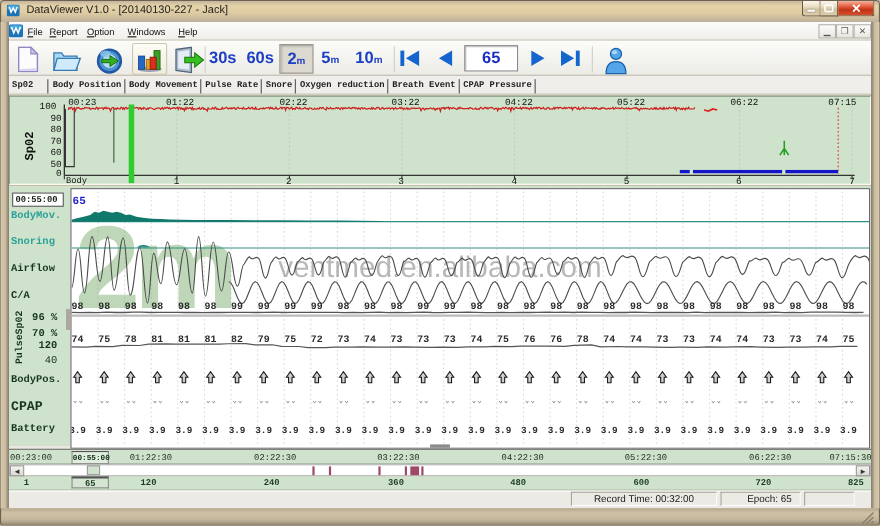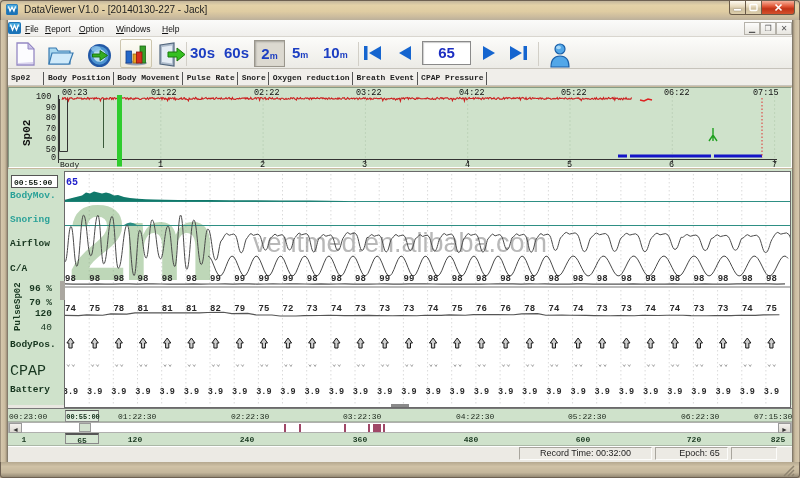--- a/index.html
+++ b/index.html
@@ -214,21 +214,21 @@
 <div class="abs" id="mainarea"></div>
 <div class="abs" style="left:8px;top:405px;width:784px;height:3px;background:#e9e7e1"></div>
 <div class="abs" id="mainchart"></div>
 <div class="abs" style="left:11px;top:175px;width:47px;height:13px;background:#fff;border:1px solid #555;"></div>
 <div class="abs mono" style="left:14px;top:178px;font-size:8px;font-weight:bold;color:#101c12">00:55:00</div>
 <div class="abs mono" style="left:10px;top:190px;font-size:9.5px;font-weight:bold;color:#2aa198">BodyMov.</div>
 <div class="abs mono" style="left:10px;top:214px;font-size:9.5px;font-weight:bold;color:#2aa198">Snoring</div>
 <div class="abs mono" style="left:10px;top:238px;font-size:9.5px;font-weight:bold;color:#17361f">Airflow</div>
 <div class="abs mono" style="left:10px;top:263px;font-size:9.5px;font-weight:bold;color:#17361f">C/A</div>
 <div class="abs mono" style="left:10px;top:339px;font-size:9.5px;font-weight:bold;color:#17361f">BodyPos.</div>
-<div class="abs mono" style="left:10px;top:363px;font-size:15px;font-weight:normal;color:#17361f">CPAP</div>
+<div class="abs mono" style="left:10px;top:363px;font-size:12px;font-weight:bold;color:#17361f">CPAP</div>
 <div class="abs mono" style="left:10px;top:384px;font-size:9.5px;font-weight:bold;color:#17361f">Battery</div>
 <div class="abs mono" style="left:15px;top:283px;width:37px;text-align:right;font-size:9.5px;font-weight:bold;color:#17361f">96 %</div>
 <div class="abs mono" style="left:15px;top:297px;width:37px;text-align:right;font-size:9.5px;font-weight:bold;color:#17361f">70 %</div>
 <div class="abs mono" style="left:15px;top:308px;width:37px;text-align:right;font-size:9.5px;font-weight:bold;color:#17361f">120</div>
 <div class="abs mono" style="left:15px;top:322px;width:37px;text-align:right;font-size:9.5px;font-weight:normal;color:#17361f">40</div>
 <svg class="abs" style="left:0;top:0" width="30" height="340">
     <text transform="translate(20,331) rotate(-90)" font-family="Liberation Mono, monospace" font-size="9px" font-weight="bold" fill="#17361f">PulseSp02</text>
   </svg>
 <div class="abs" style="left:60px;top:281px;width:5px;height:19px;background:#aaa7a0"></div>
 

